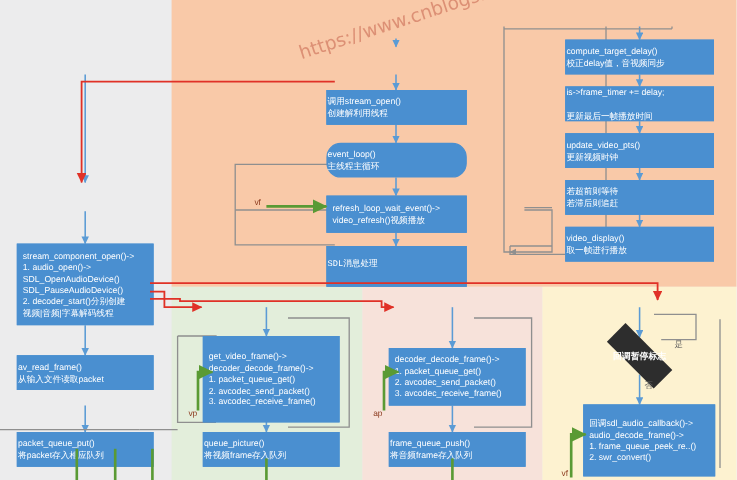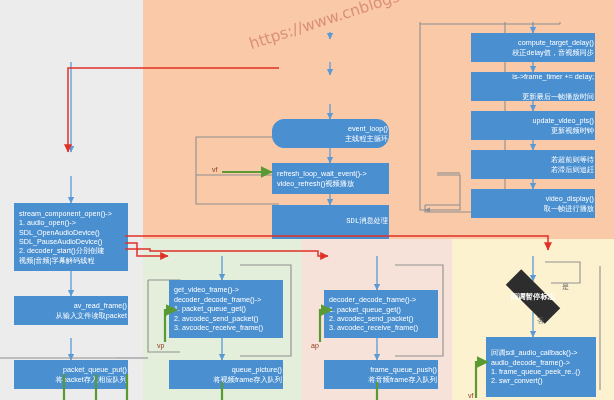--- a/index.html
+++ b/index.html
@@ -25,21 +25,21 @@
   svg.layer{position:absolute;left:0;top:0;width:614px;height:400px;overflow:visible;}
   #connectors{z-index:2;}
   #redlayer{z-index:6;}
   #greenlayer{z-index:7;}
 
   
   .node{
     position:absolute;
     box-sizing:border-box;
     display:flex;flex-direction:column;
-    align-items:flex-end;justify-content:center;
+    align-items:flex-start;justify-content:center;
     z-index:4;
     color:#ffffff;
     font-size:7.2px;
     line-height:9.4px;
     text-align:center;
     letter-spacing:0px;
   }
   .blue{background:#4a8fd0;border:1px solid #4a8fd0;}
   .blue .ln{display:block;white-space:nowrap;}
   .blue .ln.left{align-self:flex-start;padding-left:4px;}
@@ -208,20 +208,24 @@
     <span>视频解码线程</span>
   </div>
   <div class="header" style="left:328px;top:248px;width:110px;height:15px;">
     <span>音频解码线程</span>
   </div>
   <div class="header" style="left:484px;top:248px;width:110px;height:15px;">
     <span>音频播放线程</span>
   </div>
 
 
+  <div class="node blue" style="left:272px;top:75px;width:117px;height:29px;">
+    <span class="ln">调用stream_open()</span>
+    <span class="ln">创建解利用线程</span>
+  </div>
 
   <div class="node blue" style="left:272px;top:119px;width:117px;height:29px;border-radius:12px;">
     <span class="ln">event_loop()</span>
     <span class="ln">主线程主循环</span>
   </div>
 
   <div class="node blue" style="left:272px;top:163px;width:117px;height:31px;">
     <span class="ln left">refresh_loop_wait_event()-&gt;</span>
     <span class="ln left">video_refresh()视频播放</span>
   </div>
@@ -267,21 +271,21 @@
   <div class="node blue" style="left:14px;top:296px;width:114px;height:29px;">
     <span class="ln">av_read_frame()</span>
     <span class="ln">从输入文件读取packet</span>
   </div>
 
   <div class="node blue" style="left:14px;top:360px;width:114px;height:29px;">
     <span class="ln">packet_queue_put()</span>
     <span class="ln">将packet存入相应队列</span>
   </div>
 
-  <div class="node blue" style="left:169px;top:280px;width:114px;height:58px;">
+  <div class="node blue" style="left:169px;top:280px;width:114px;height:72px;">
     <span class="ln left">get_video_frame()-&gt;</span>
     <span class="ln left">decoder_decode_frame()-&gt;</span>
     <span class="ln left">1. packet_queue_get()</span>
     <span class="ln left">2. avcodec_send_packet()</span>
     <span class="ln left">3. avcodec_receive_frame()</span>
   </div>
 
   <div class="node blue" style="left:169px;top:360px;width:114px;height:29px;">
     <span class="ln">queue_picture()</span>
     <span class="ln">将视频frame存入队列</span>

